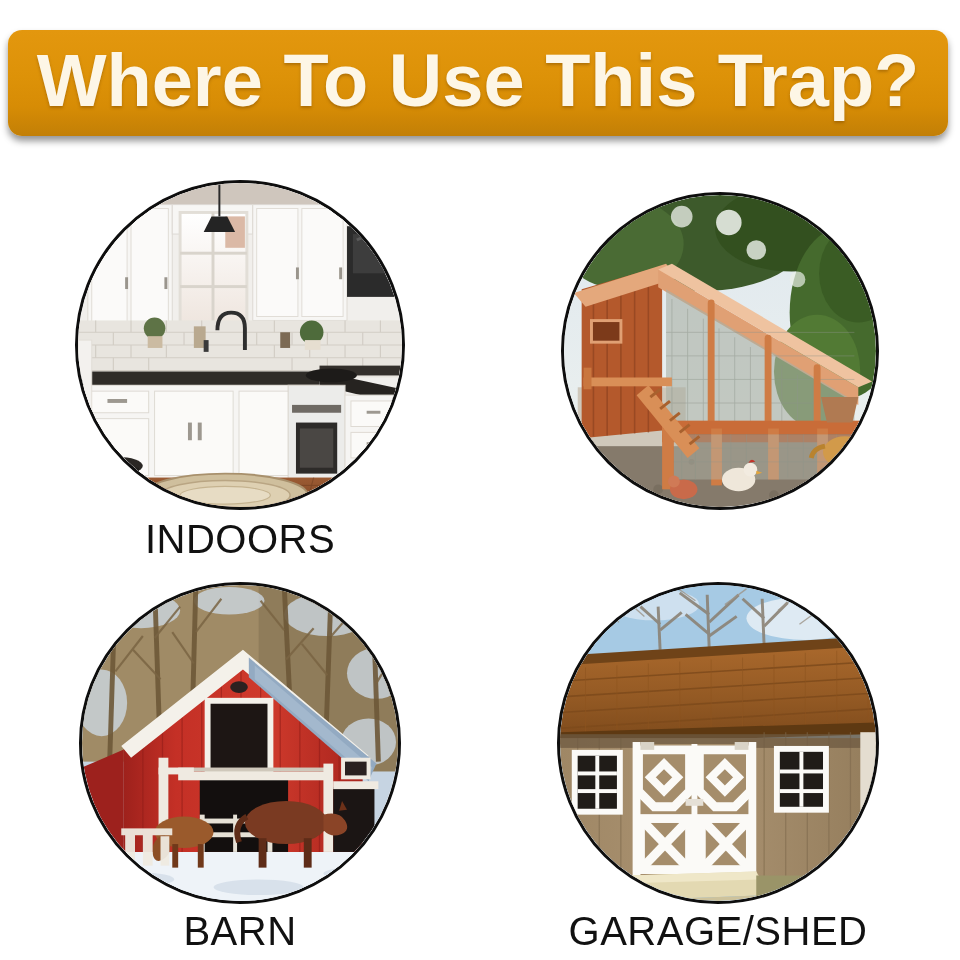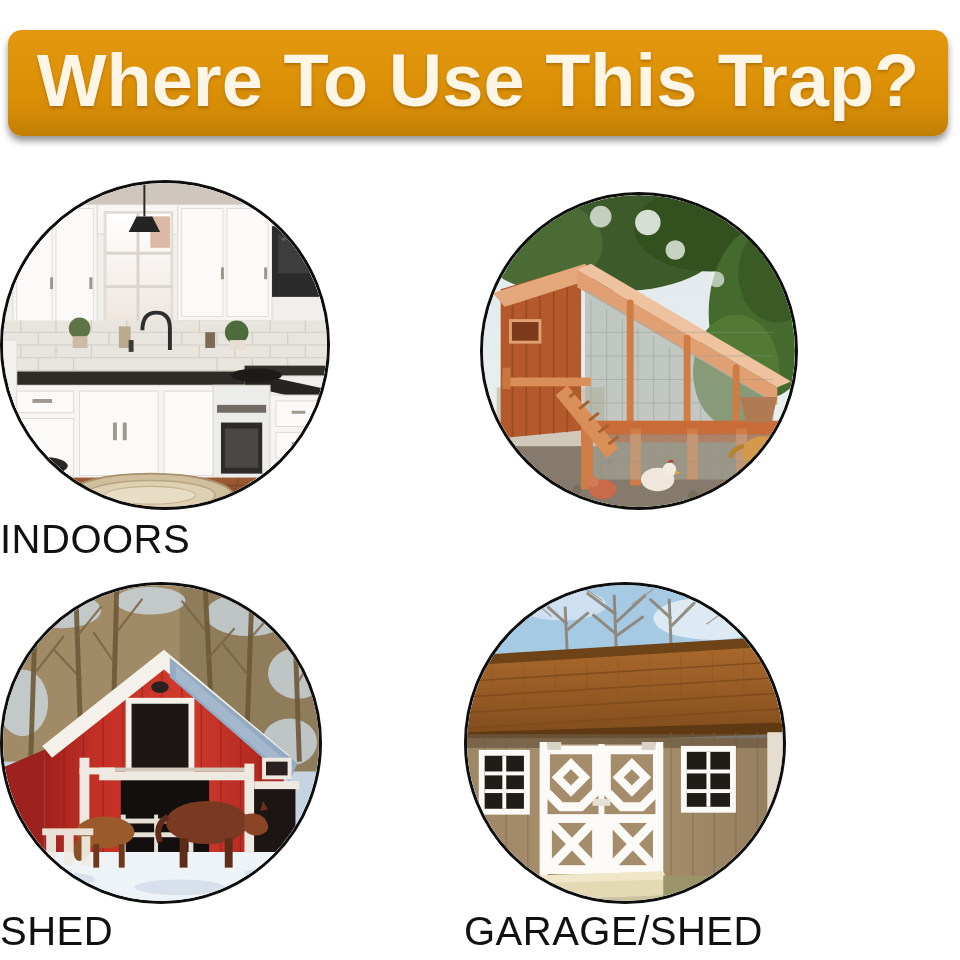--- a/index.html
+++ b/index.html
@@ -49,25 +49,26 @@
     left: 0;
     top: 150px;
     width: 960px;
     height: 810px;
   }
   .cell {
     position: absolute;
     width: 480px;
     display: flex;
     flex-direction: column;
+    align-items: center;
   }
   .cell-0 { left: 0px;   top: 30px; }
   .cell-1 { left: 480px; top: 42px; }
   .cell-2 { left: 0px;   top: 432px; }
-  .cell-3 { left: 464px; top: 432px; }
+  .cell-3 { left: 478px; top: 432px; }
 
   .circle-frame {
     position: relative;
     width: 330px;
     height: 330px;
     border-radius: 50%;
     border: 3px solid #0e0e0e;
     overflow: hidden;
     background: #ffffff;
     box-sizing: border-box;
@@ -518,21 +519,21 @@
 
           <g fill="#efeae1" opacity="0.95">
             <rect x="44" y="252" width="10" height="34"></rect>
             <rect x="62" y="250" width="10" height="36"></rect>
             <rect x="80" y="256" width="9" height="30"></rect>
             <rect x="40" y="248" width="52" height="7"></rect>
           </g>
         </g>
       </svg>
     </div>
-    <div class="cell-label">SHED</div>
+    <div class="cell-label">BARN</div>
   </div>
 
   <div class="cell cell-3">
     <div class="circle-frame">
       <svg viewBox="0 0 322 322" preserveAspectRatio="xMidYMid slice">
         <defs>
           <clipPath id="clipS">
               <circle cx="161" cy="161" r="161"></circle>
             </clipPath>
           <linearGradient id="sRoof" x1="0" y1="0" x2="0" y2="1">

